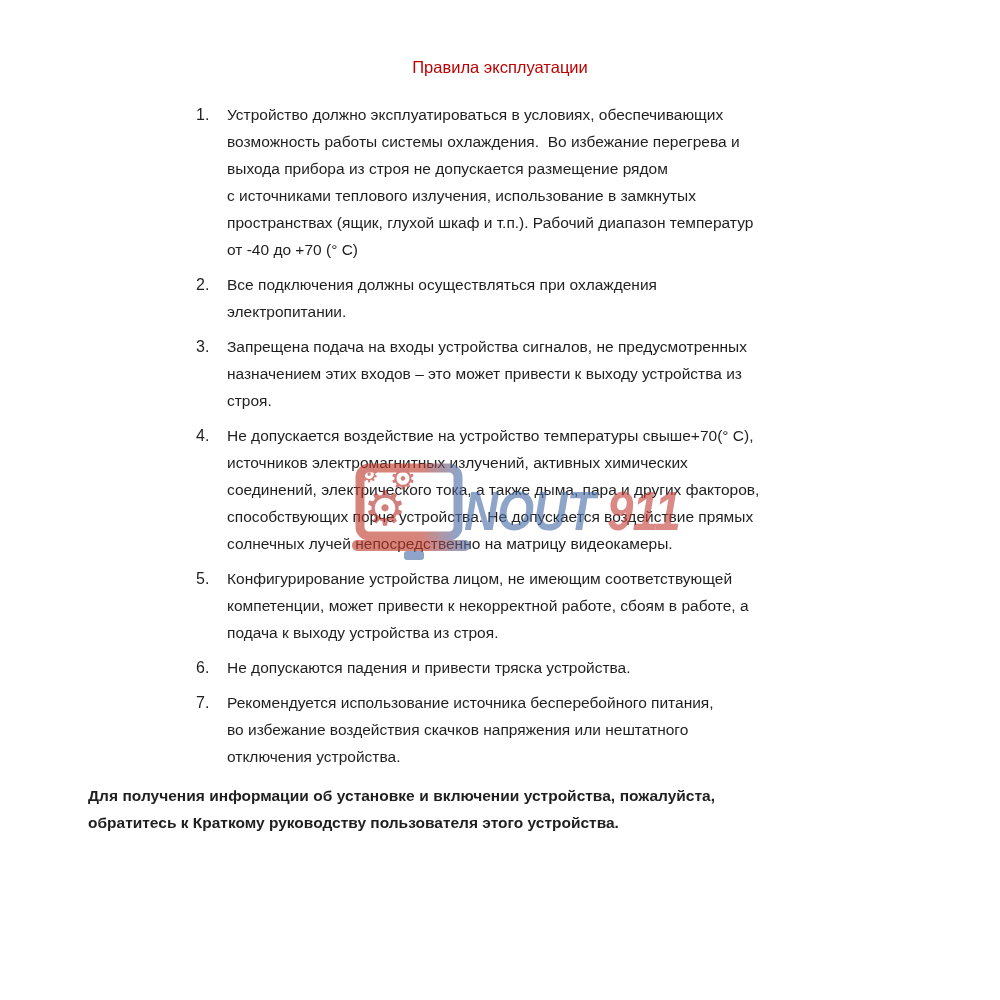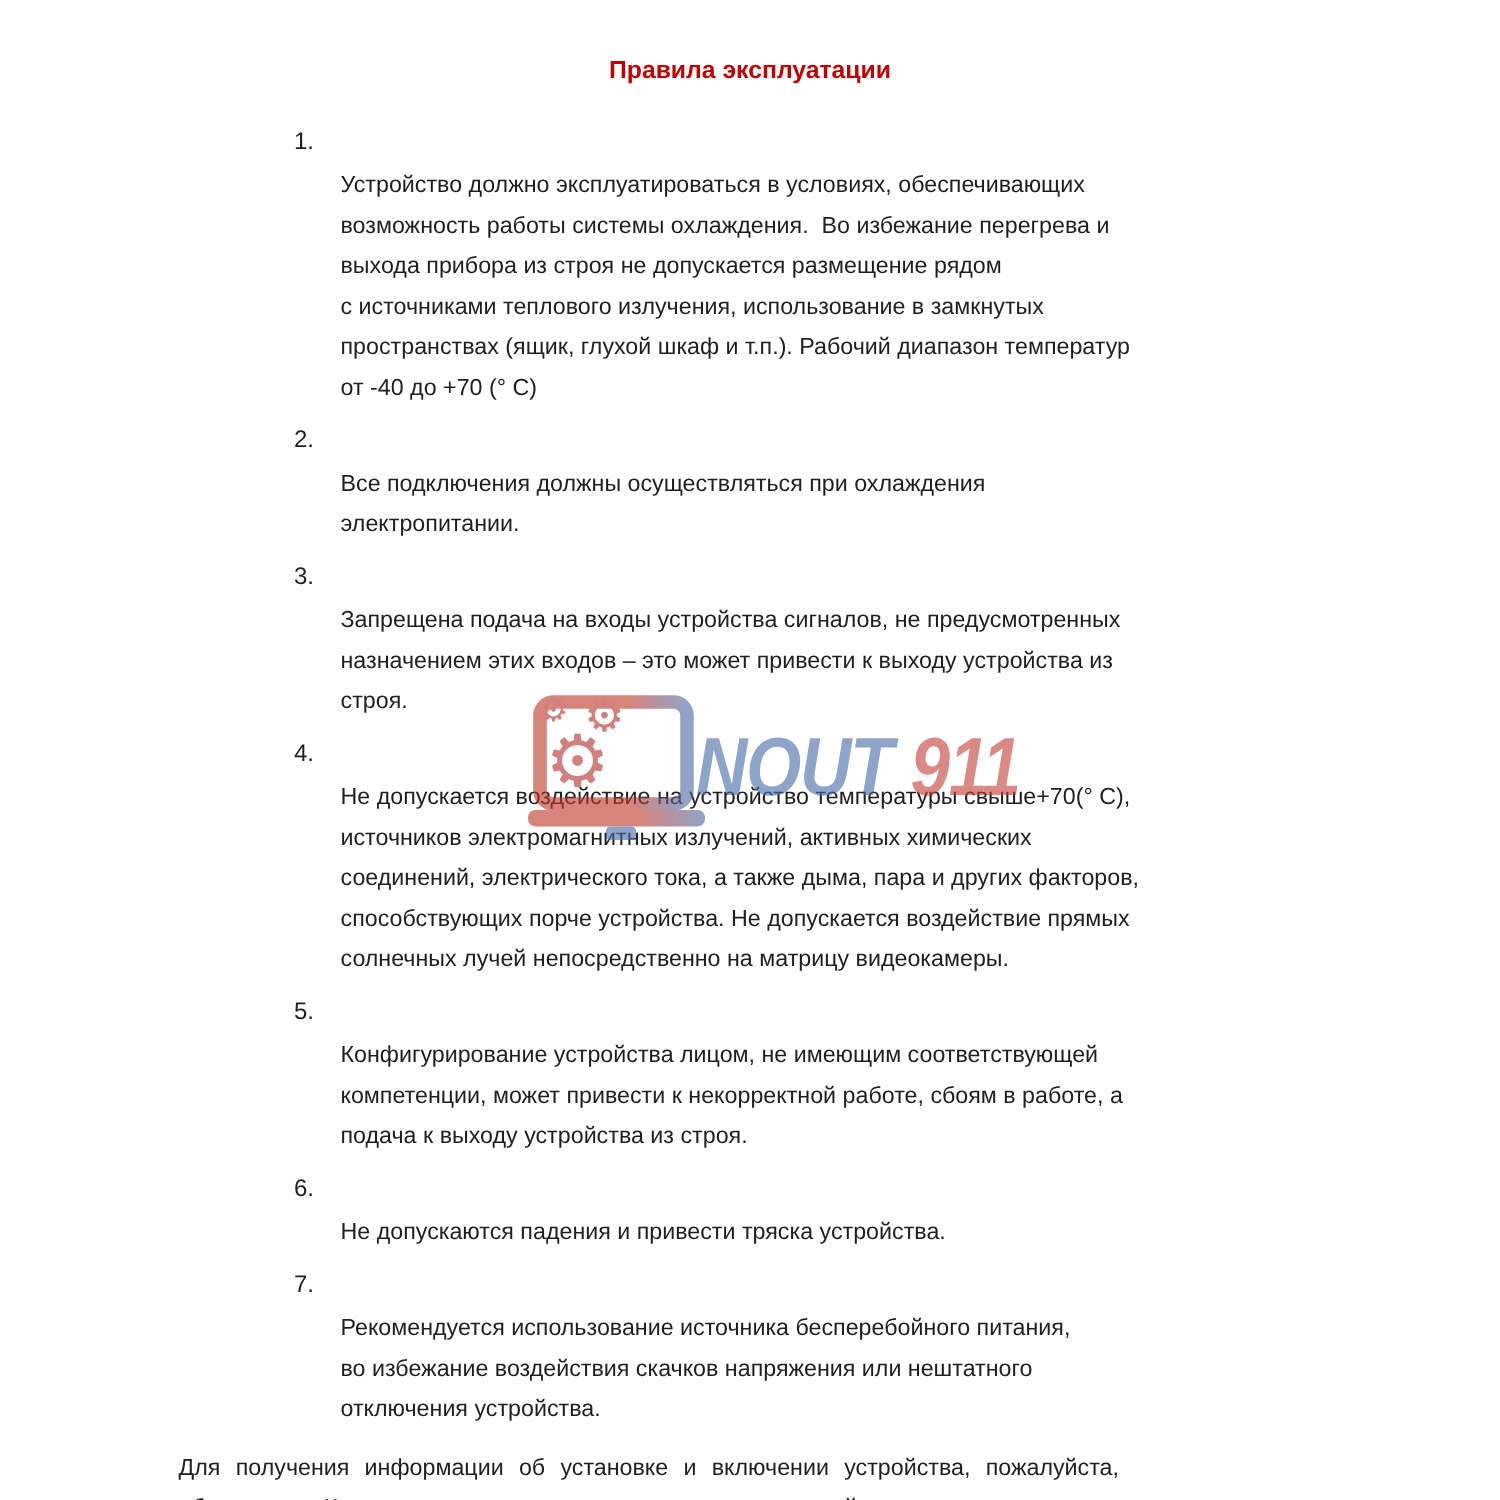--- a/index.html
+++ b/index.html
@@ -1,30 +1,30 @@
 <!DOCTYPE html>
 <html><head>
 <meta charset="utf-8">
 <style>
   html,body { margin:0; padding:0; }
   body {
     width:1000px; height:1000px; background:#ffffff; position:relative;
     font-family:"Liberation Sans", sans-serif; color:#1f1f1f; overflow:hidden;
   }
   .title {
-    margin:36px 0 0 0; text-align:center;
-    font-size:16.5px; line-height:22px; font-weight:bold; color:#c00000;
+    margin:56px 0 0 0; text-align:center;
+    font-size:16.5px; line-height:22px; font-weight:normal; color:#c00000;
   }
   .content { margin:23px 0 0 196px; width:644px; }
   .item { display:flex; margin-bottom:8px; font-size:15.5px; line-height:27px; }
   .num { width:31px; flex:none; font-size:16px; }
-  .txt { white-space:pre-line; flex:1;margin-top:29px; }
+  .txt { white-space:pre-line; flex:1; }
   .footer {
-    margin:12px 0 0 119px; width:627px;
-    font-weight:normal; font-size:15.5px; line-height:27px; text-align:justify;
+    margin:12px 0 0 88px; width:627px;
+    font-weight:bold; font-size:15.5px; line-height:27px; text-align:justify;
   }
   .watermark {
     position:absolute; left:352px; top:462px; width:332px; height:102px;
     opacity:0.62; z-index:5; pointer-events:none;
   }
   .watermark svg { width:100%; height:100%; display:block; }
 </style>
 </head>
 <body>
 

